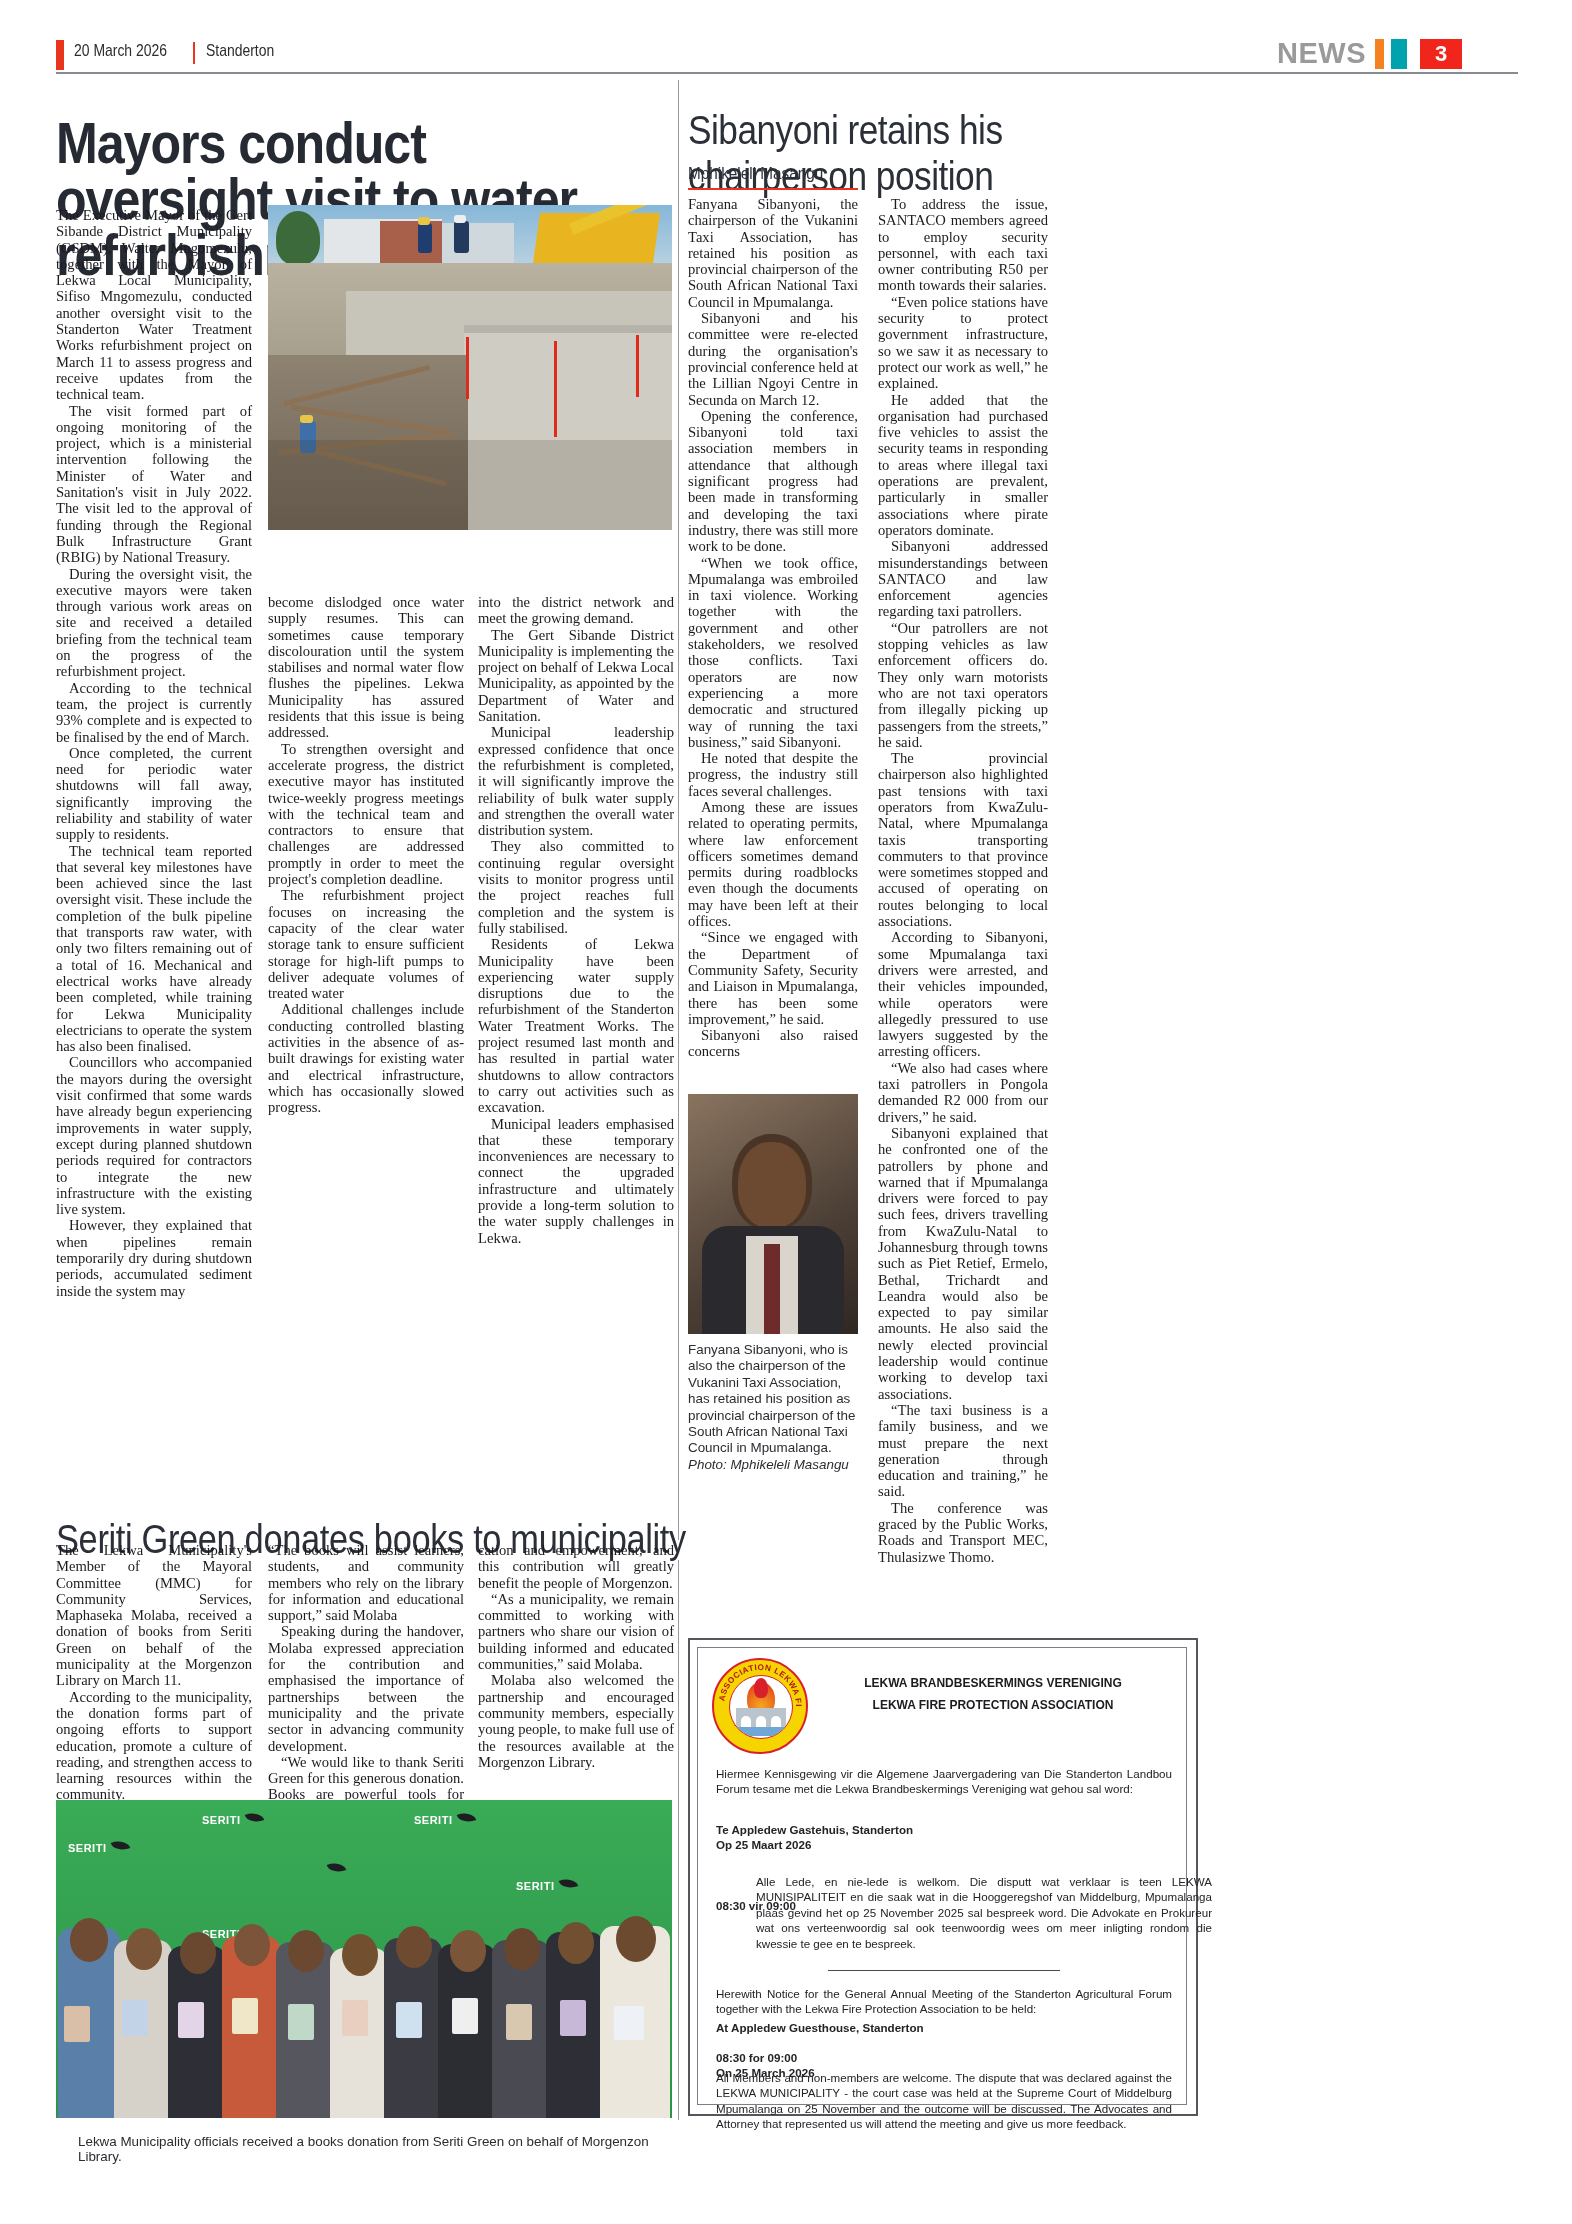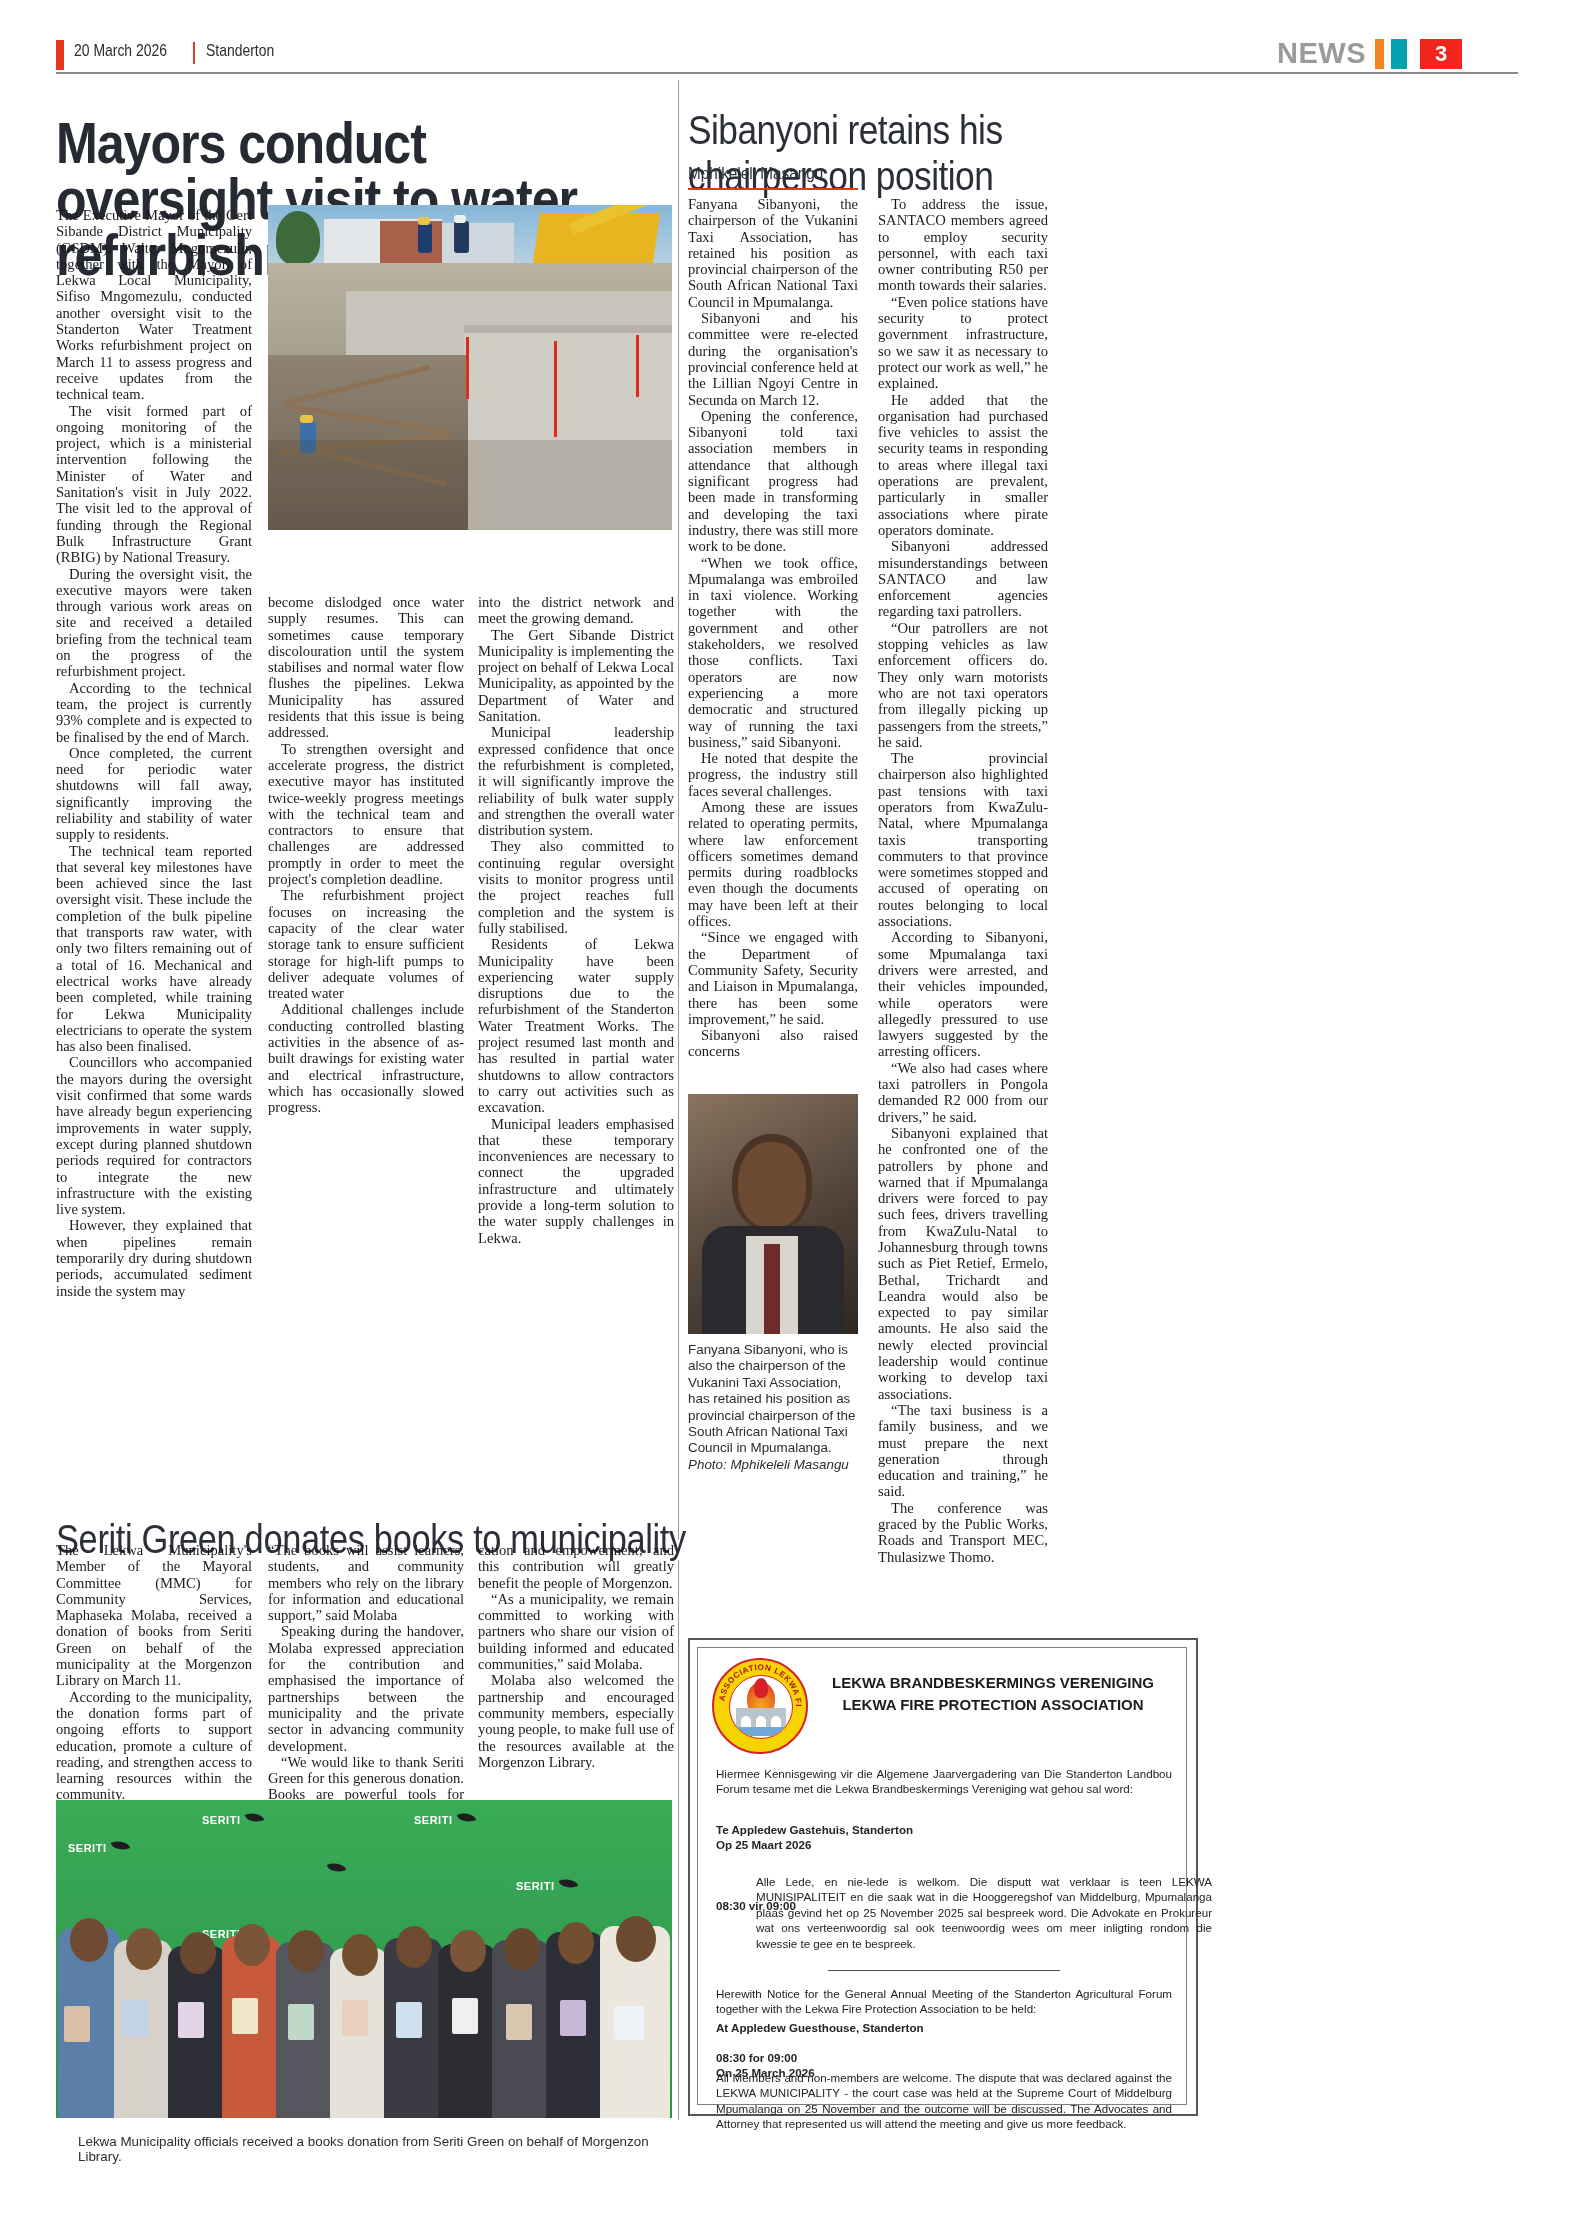--- a/index.html
+++ b/index.html
@@ -252,21 +252,21 @@
   }
   .ad-logo .water {
     position:absolute; left:4px; bottom:2px; width:54px; height:9px; background:#6fa8d6;
   }
   .ad-logo .ring-text {
     position:absolute; left:0; top:0; width:92px; height:92px;
   }
   .ad-title {
     position: absolute; left: 120px; top: 24px; width: 350px;
     font-family: "Liberation Sans", sans-serif;
-    font-weight: bold; font-size: 15px; line-height: 22px;
+    font-weight: bold; font-size: 12px; line-height: 22px;
     color: #1b1b20; text-align: center;
   }
   .ad-body {
     position: absolute; left: 18px; width: 456px;
     font-family: "Liberation Sans", sans-serif;
     font-size: 11.6px; line-height: 15.4px;
     color: #232328; text-align: justify;
   }
   .ad-body.bold { font-weight: bold; text-align: left; }
   .ad-hr { position:absolute; left: 130px; width: 232px; height: 1px; background:#4a4a52; }

